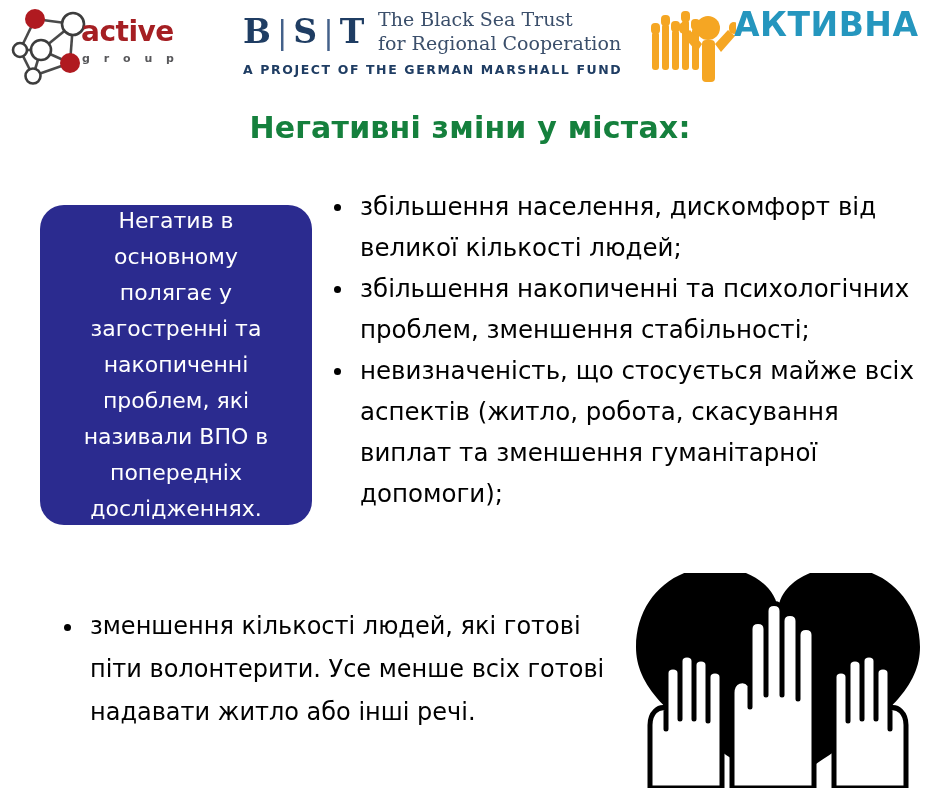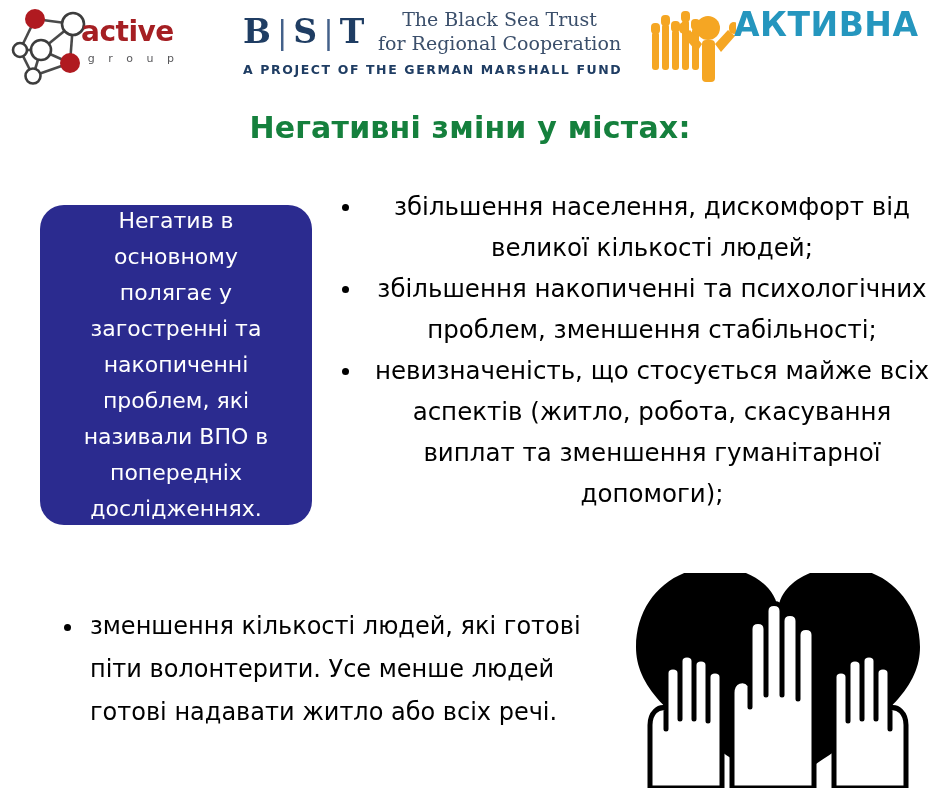--- a/index.html
+++ b/index.html
@@ -50,21 +50,21 @@
     font-family: "DejaVu Sans", "Liberation Sans", sans-serif;
     font-size: 28px;
     font-weight: bold;
     color: #a51f23;
     line-height: 1;
     letter-spacing: -0.5px;
   }
   .ag-group-text {
     font-family: "DejaVu Sans", "Liberation Sans", sans-serif;
     font-size: 11px;
-    font-weight: normal;
+    font-weight: bold;
     color: #58585b;
     letter-spacing: 5px;
     margin-top: 6px;
     text-align: right;
     padding-right: 2px;
   }
 
   
   .logo-bst {
     position: absolute;
@@ -95,21 +95,20 @@
     font-size: 31px;
   }
   .bst-tagline {
     position: absolute;
     left: 135px;
     top: -3px;
     font-family: "DejaVu Serif", "Liberation Serif", serif;
     font-size: 19px;
     color: #3b4f6b;
     line-height: 24px;
-    text-align: center;
   }
   .bst-project {
     position: absolute;
     left: 0;
     top: 52px;
     font-family: "DejaVu Sans", "Liberation Sans", sans-serif;
     font-weight: bold;
     font-size: 12.5px;
     color: #1f3d63;
     letter-spacing: 1.6px;
@@ -176,24 +175,23 @@
     color: #ffffff;
     font-family: "DejaVu Sans", "Liberation Sans", sans-serif;
     font-size: 22px;
     line-height: 36px;
     text-align: center;
   }
 
   
   .bullets-right {
     position: absolute;
-    left: 336px;
+    left: 328px;
     top: 186px;
     width: 600px;
-    text-align: center;
   }
   .bullets-bottom-left {
     position: absolute;
     left: 58px;
     top: 605px;
     width: 560px;
   }
   ul.bl {
     list-style: none;
     margin: 0;
@@ -322,21 +320,21 @@
 <div class="bullets-right">
   <ul class="bl">
     <li>збільшення населення, дискомфорт від великої кількості людей;</li>
     <li>збільшення накопиченні та психологічних проблем, зменшення стабільності;</li>
     <li> невизначеність, що стосується майже всіх аспектів (житло, робота, скасування виплат та зменшення гуманітарної допомоги);</li>
   </ul>
 </div>
 
 <div class="bullets-bottom-left">
   <ul class="bl">
-    <li>зменшення кількості людей, які готові піти волонтерити. Усе менше людей готові надавати житло або всіх речі.</li>
+    <li>зменшення кількості людей, які готові піти волонтерити. Усе менше всіх готові надавати житло або інші речі.</li>
   </ul>
 </div>
 
 <div class="heart-hands">
   <svg width="300" height="215" viewBox="0 0 300 215" xmlns="http://www.w3.org/2000/svg">
 
     <path d="M150 40
              C150 10, 115 -6, 88 -6
              C42 -6, 8 28, 8 74
              C8 118, 48 152, 150 215

